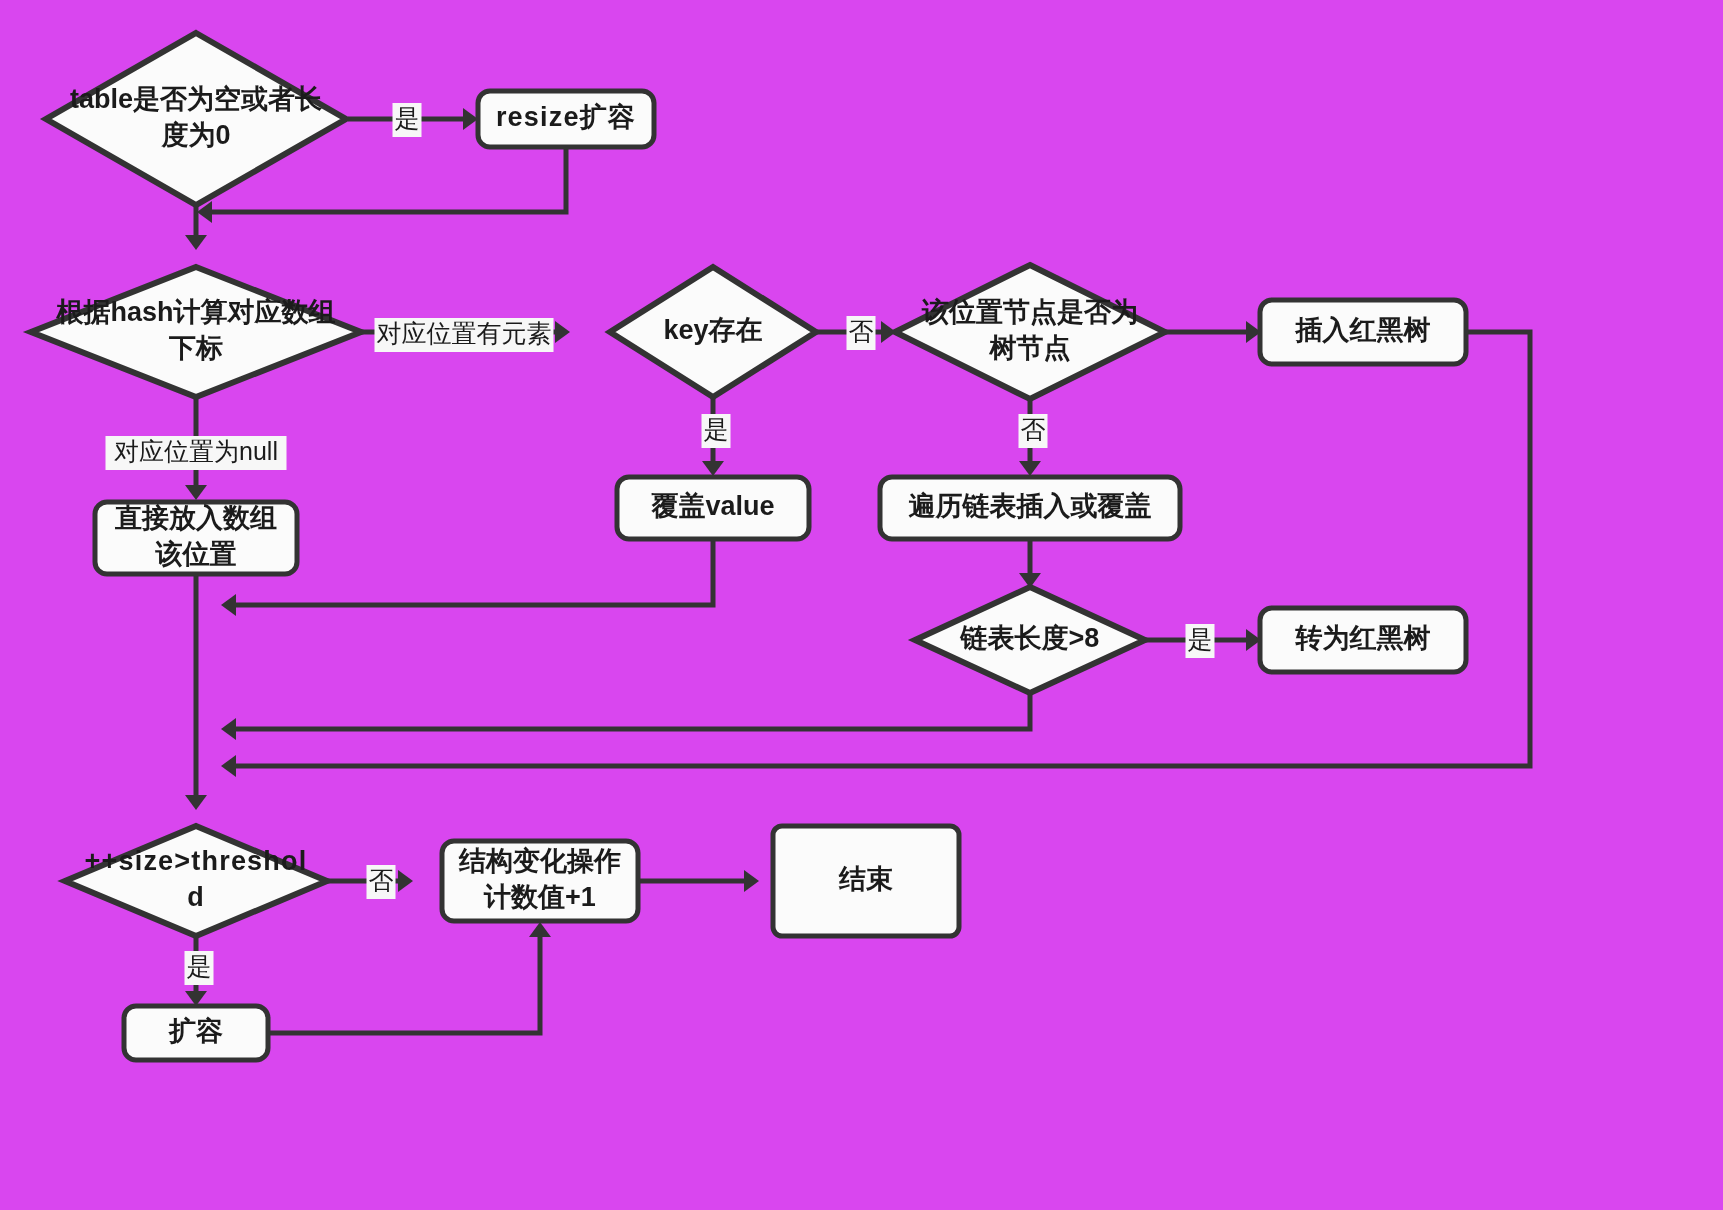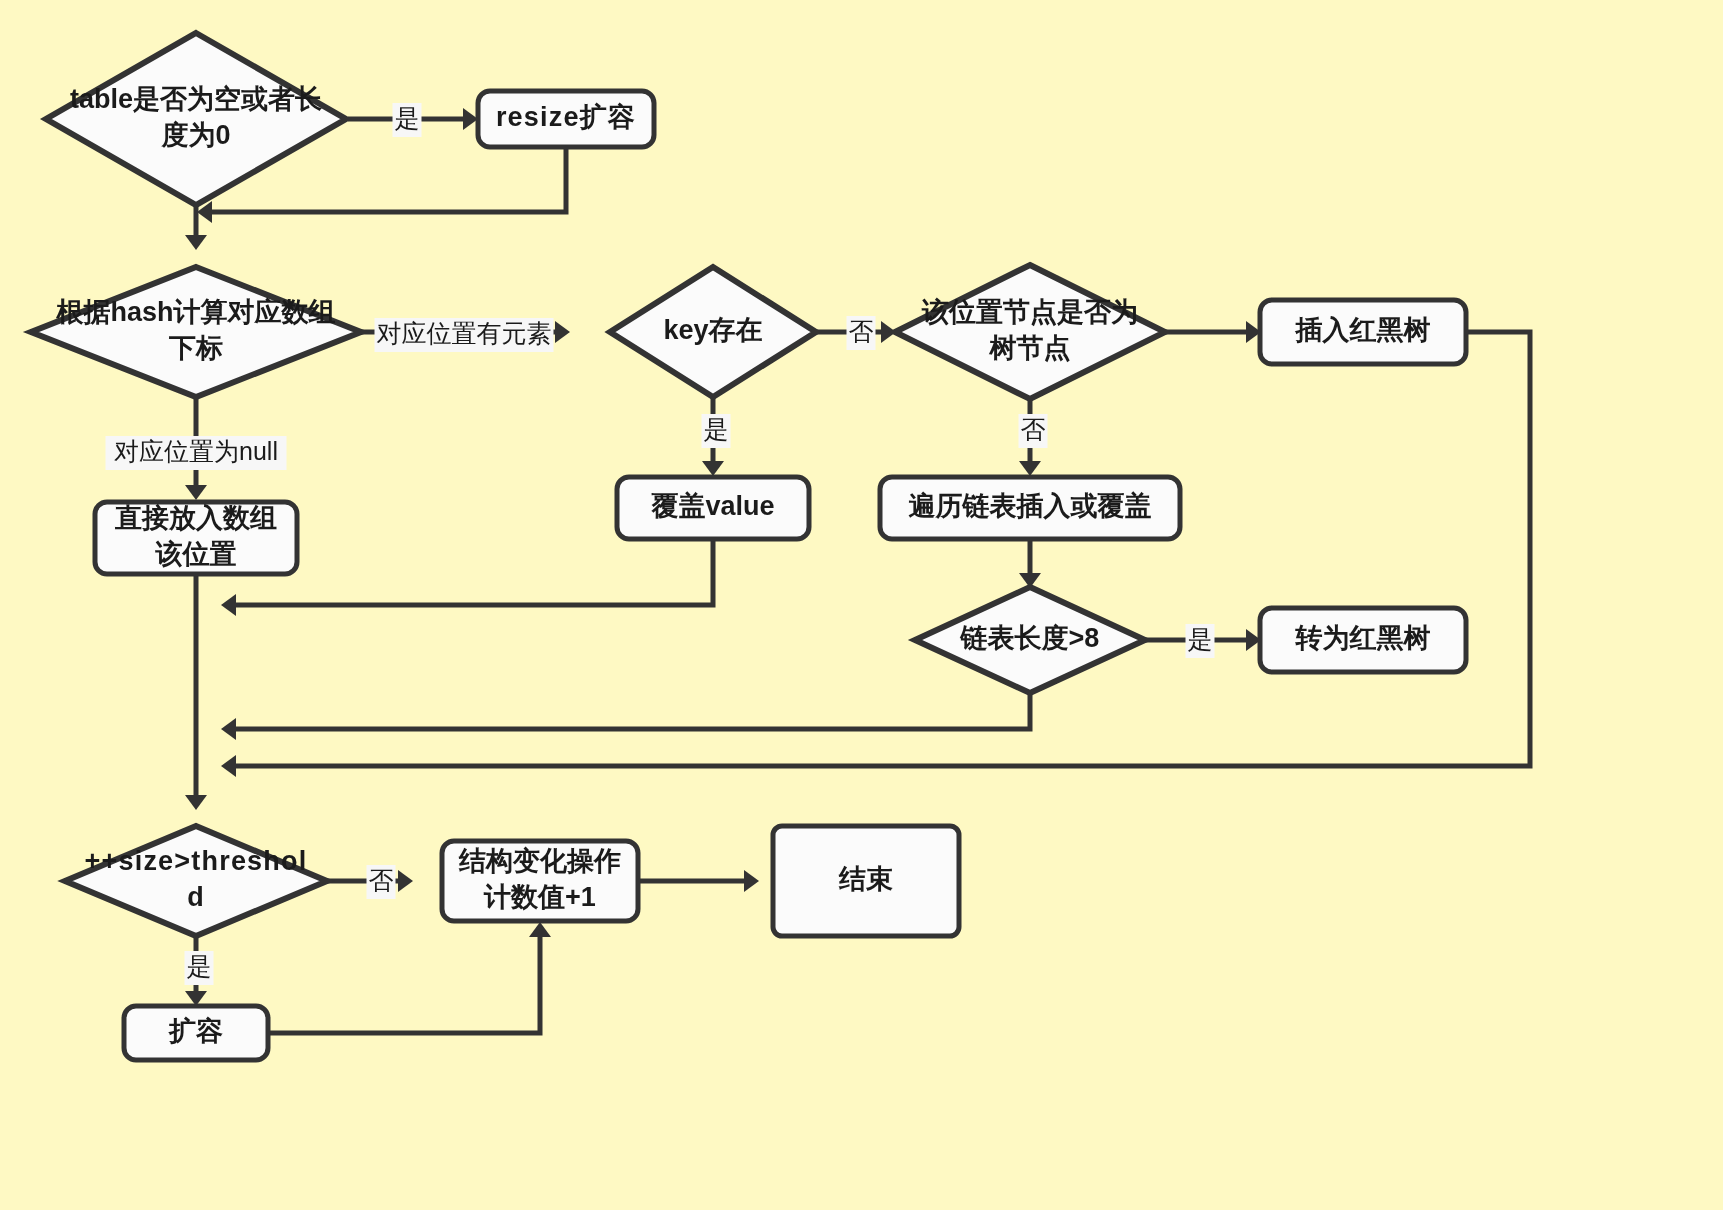--- a/index.html
+++ b/index.html
@@ -4,21 +4,21 @@
 <style>
   html, body {
     margin: 0;
     padding: 0;
     background: #e4e4e4;
   }
   #canvas-wrap {
     position: relative;
     width: 1723px;
     height: 1210px;
-    background: #fef9c3;
+    background: #d946ef;
     overflow: hidden;
     font-family: "Liberation Sans", "DejaVu Sans", sans-serif;
   }
   svg#flow {
     position: absolute;
     left: 0;
     top: 0;
     width: 1723px;
     height: 1210px;
     display: block;

